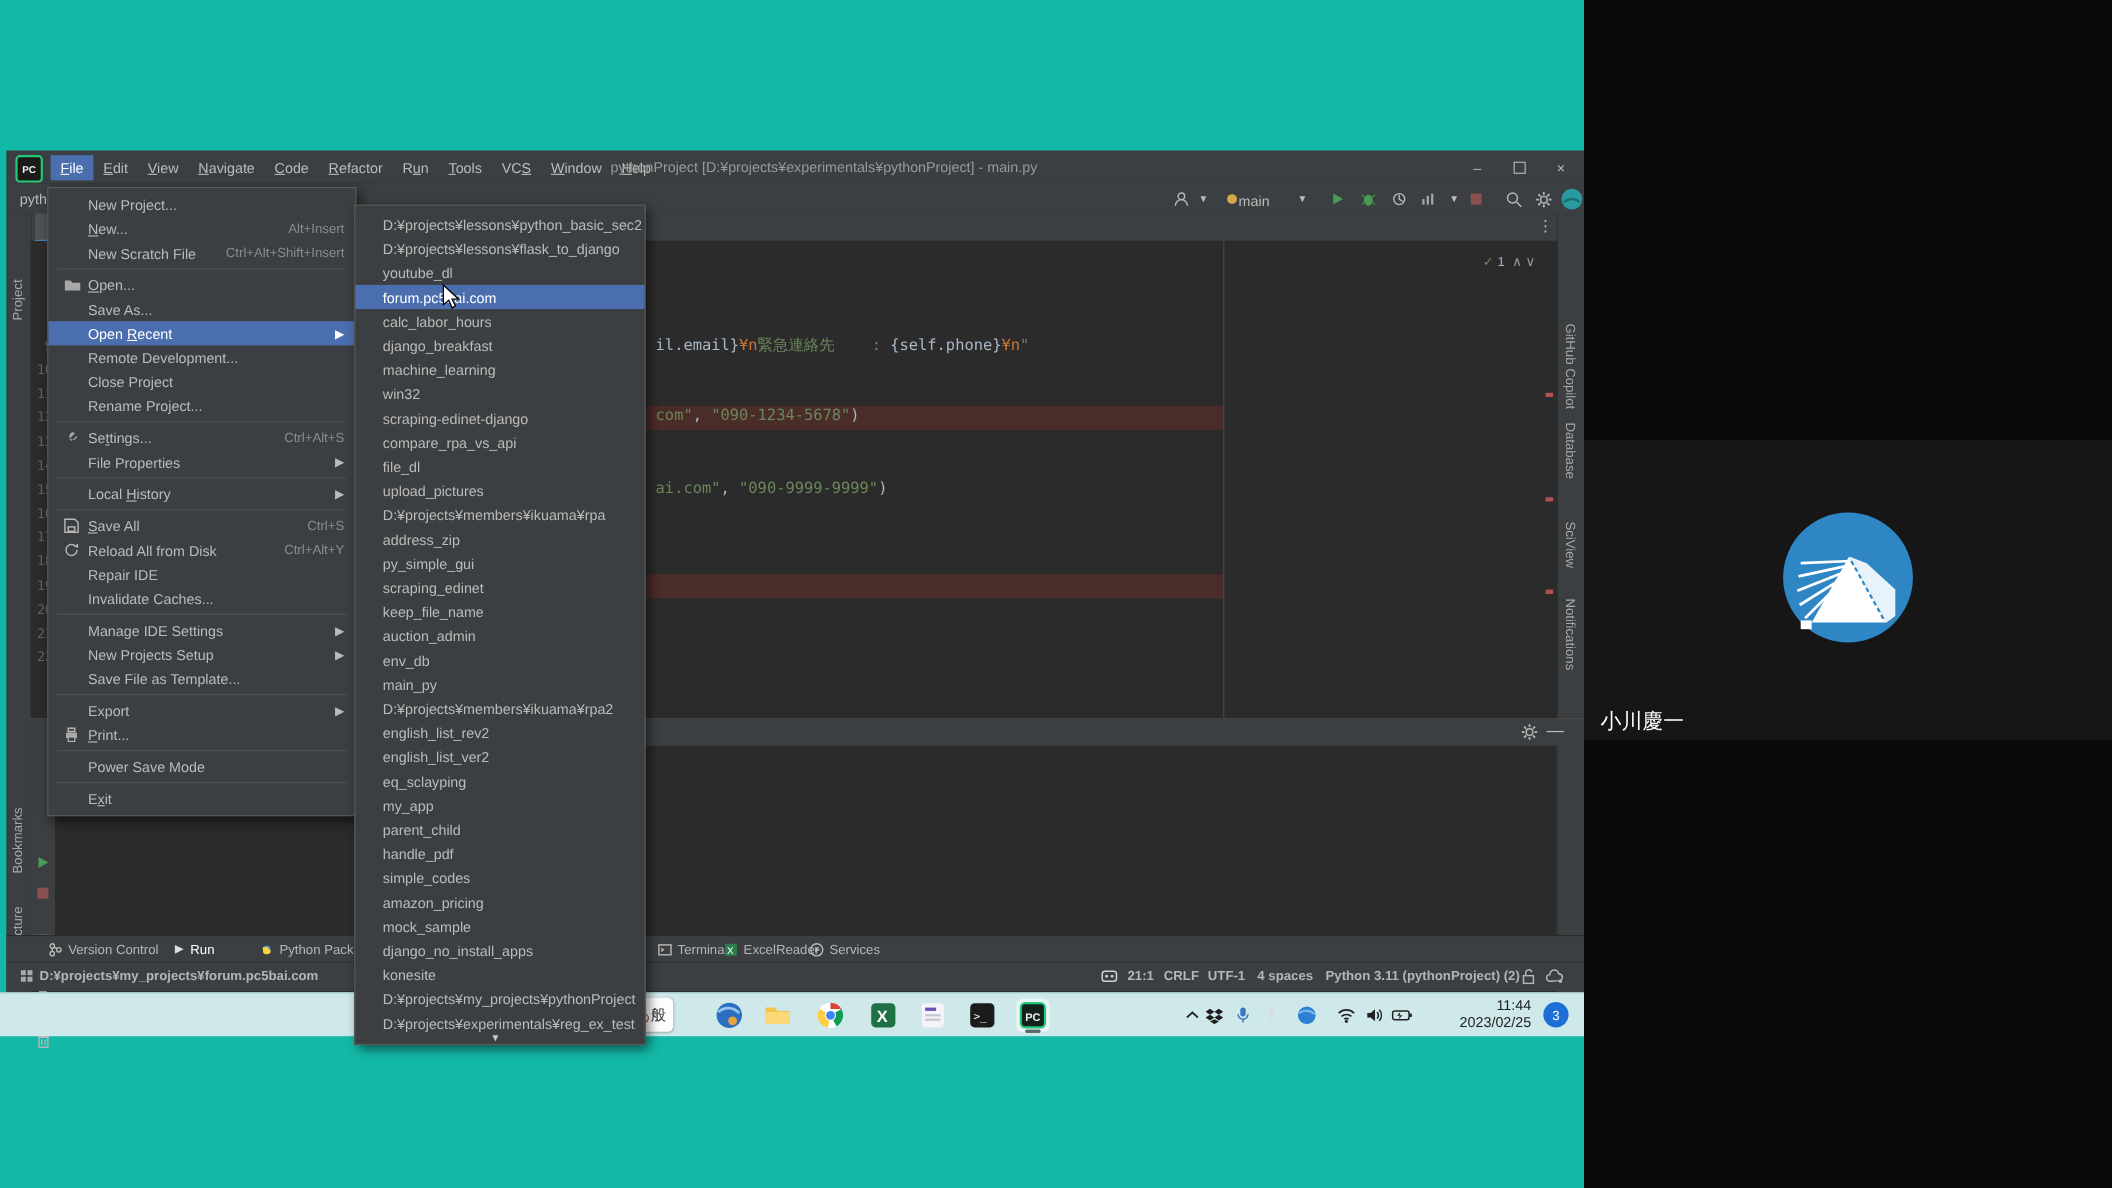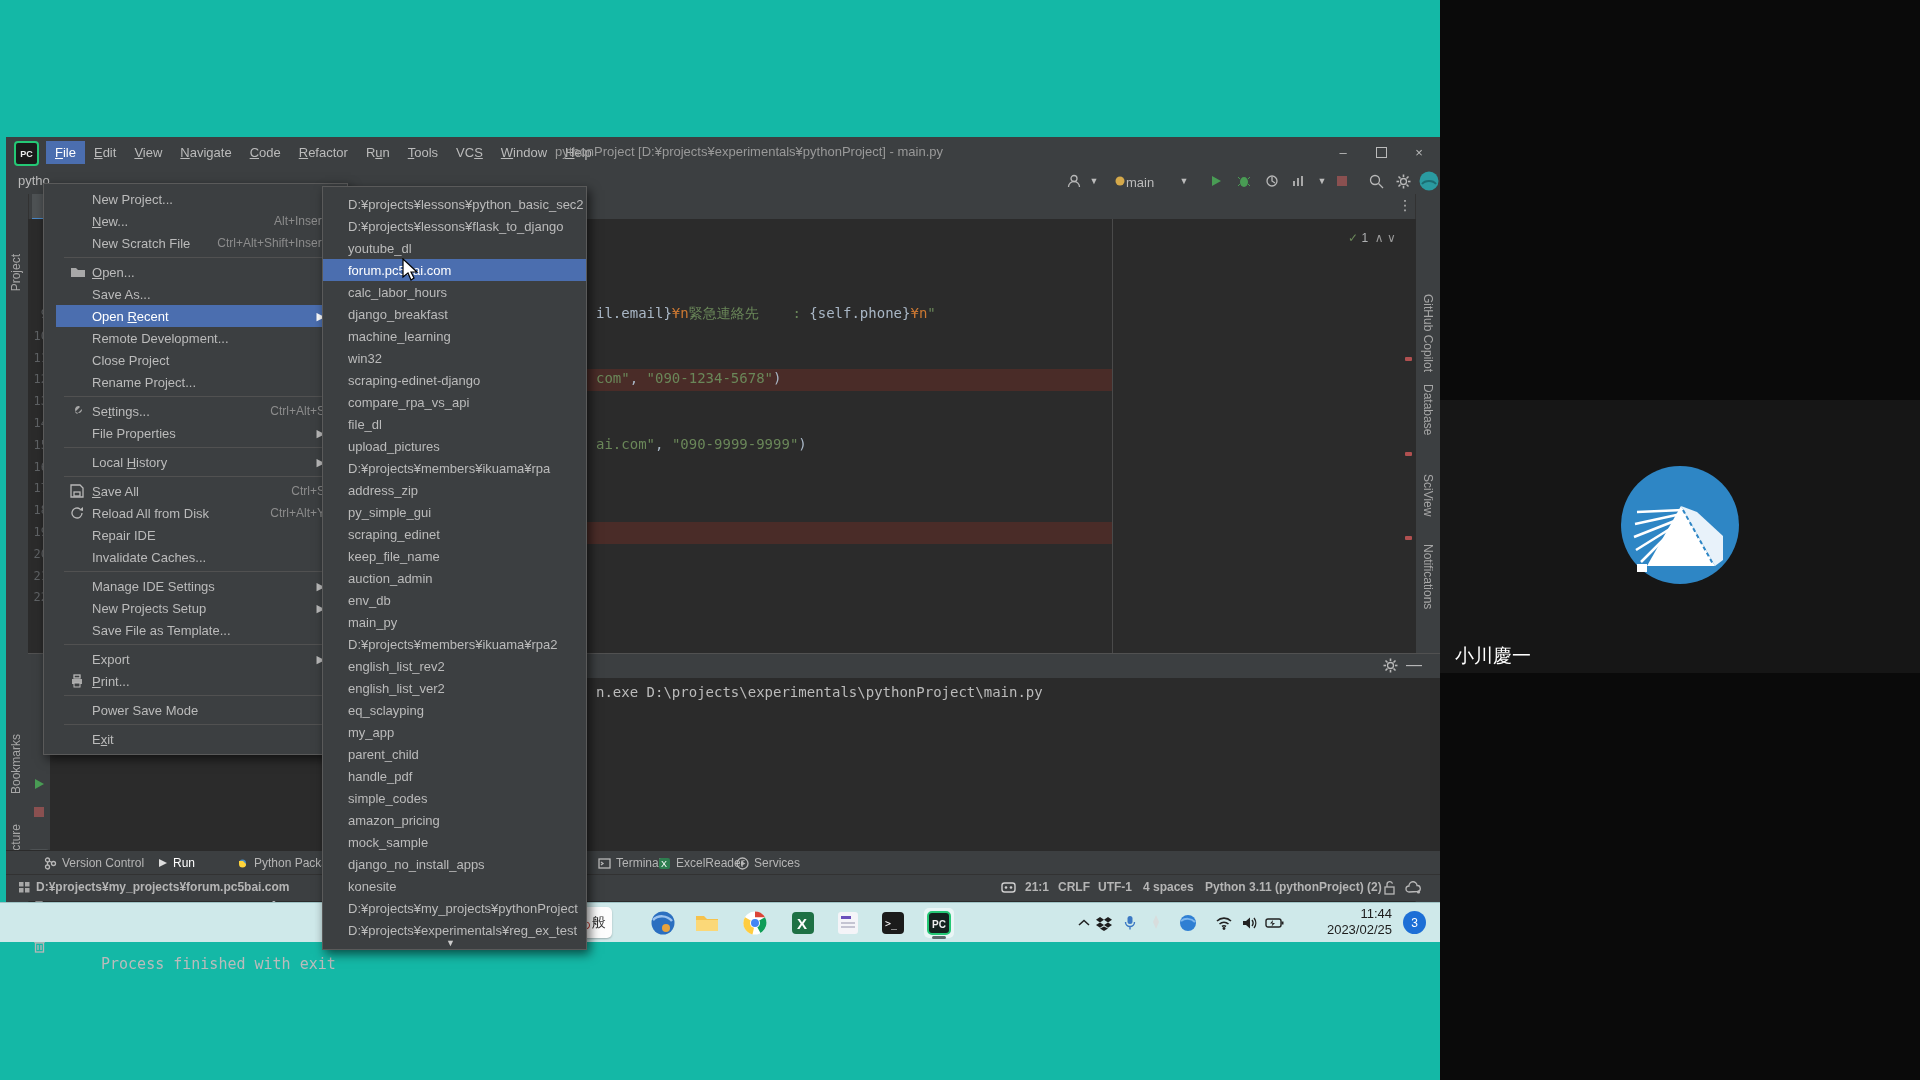--- a/index.html
+++ b/index.html
@@ -48,21 +48,21 @@
   .ctoolitem.hl{background:#4e5254;border-radius:3px;}
   .conline{position:absolute;white-space:pre;font-size:15px;color:#bbb;}
   
   .tooltabs{left:0;top:713px;width:1434px;height:24px;background:#3c3f41;border-top:1px solid #2b2b2b;padding-left:44px;}
   .ttab{position:absolute;top:0;height:24px;display:flex;align-items:center;gap:5px;font-size:12px;color:#b5b5b5;}
   .ttab.active{color:#fff;}
   .statusbar{left:0;top:737px;width:1434px;height:26px;background:#3c3f41;border-top:1px solid #323232;font-size:12px;color:#b5b5b5;}
   .sseg{position:absolute;top:5px;white-space:nowrap;font-weight:bold;}
   
   .popup{position:absolute;background:#3c3f41;border:1px solid #5a5a5a;box-shadow:3px 4px 10px rgba(0,0,0,.6);z-index:50;}
-  #file-menu{left:43px;top:183px;width:279px;padding:4px 12px;}
+  #file-menu{left:43px;top:170px;width:279px;padding:4px 0;}
   .fmrow{height:22px;display:flex;align-items:center;padding:0 10px 0 14px;font-size:13px;color:#bbb;position:relative;}
   .fmrow .ficon{width:18px;height:16px;margin-right:4px;display:inline-flex;align-items:center;}
   .fmrow .flabel{flex:0 0 auto;}
   .fmrow .fspacer{flex:1;}
   .fmrow .fshort{color:#8c8c8c;font-size:12px;}
   .fmrow .farrow{color:#bbb;font-size:11px;margin-left:6px;}
   .fmrow.sel{background:#4b6eaf;color:#fff;text-align:right;}
   .fmrow.sel .fshort,.fmrow.sel .farrow{color:#fff;}
   .fmrow u{text-decoration:underline;}
   .fmsep{height:1px;background:#515151;margin:3px 8px;}
@@ -307,27 +307,20 @@
           </svg>
         </div>
         <div class="ctoolitem" style="top: 258px;">
           <svg width="13" height="14" viewBox="0 0 13 14">
             <rect x="2.5" y="4" width="8" height="9" fill="none" stroke="#b8b8b8" stroke-width="1.3"></rect>
             <line x1="1" y1="3" x2="12" y2="3" fill="none" stroke="#b8b8b8" stroke-width="1.3"></line>
             <line x1="5" y1="6" x2="5" y2="11" fill="none" stroke="#b8b8b8" stroke-width="1.3"></line>
             <line x1="8" y1="6" x2="8" y2="11" fill="none" stroke="#b8b8b8" stroke-width="1.3"></line>
           </svg>
         </div>
-      </div>
-    <div class="console-body abs" id="consolebody">
-        <div class="conline" style="left: 546px; top: 6px; font-size: 14px;">n.exe D:\projects\experimentals\pythonProject\main.py</div>
-        <div class="conline" style="left: 51px; top: 181px;">お名前        : 山田太郎さん</div>
-        <div class="conline" style="left: 51px; top: 207px;">メールアドレス: taro_yamada@</div>
-        <div class="conline" style="left: 51px; top: 230px;">緊急連絡先    : 090-9999-9999</div>
-        <div class="conline" style="left: 51px; top: 277px;">Process finished with exit </div>
       </div>
 
     <div class="tooltabs abs" id="tooltabs">
         <div class="ttab" style="left: 38px;">
           <span>
             <svg width="13" height="13" viewBox="0 0 13 13">
               <circle cx="3.5" cy="3" r="2" fill="none" stroke="#b8b8b8" stroke-width="1.3"></circle>
               <circle cx="3.5" cy="10" r="2" fill="none" stroke="#b8b8b8" stroke-width="1.3"></circle>
               <circle cx="9.5" cy="6.5" r="2" fill="none" stroke="#b8b8b8" stroke-width="1.3"></circle>
               <path d="M3.5 5v3 M5 4l3 1.5" fill="none" stroke="#b8b8b8" stroke-width="1.3"></path>

